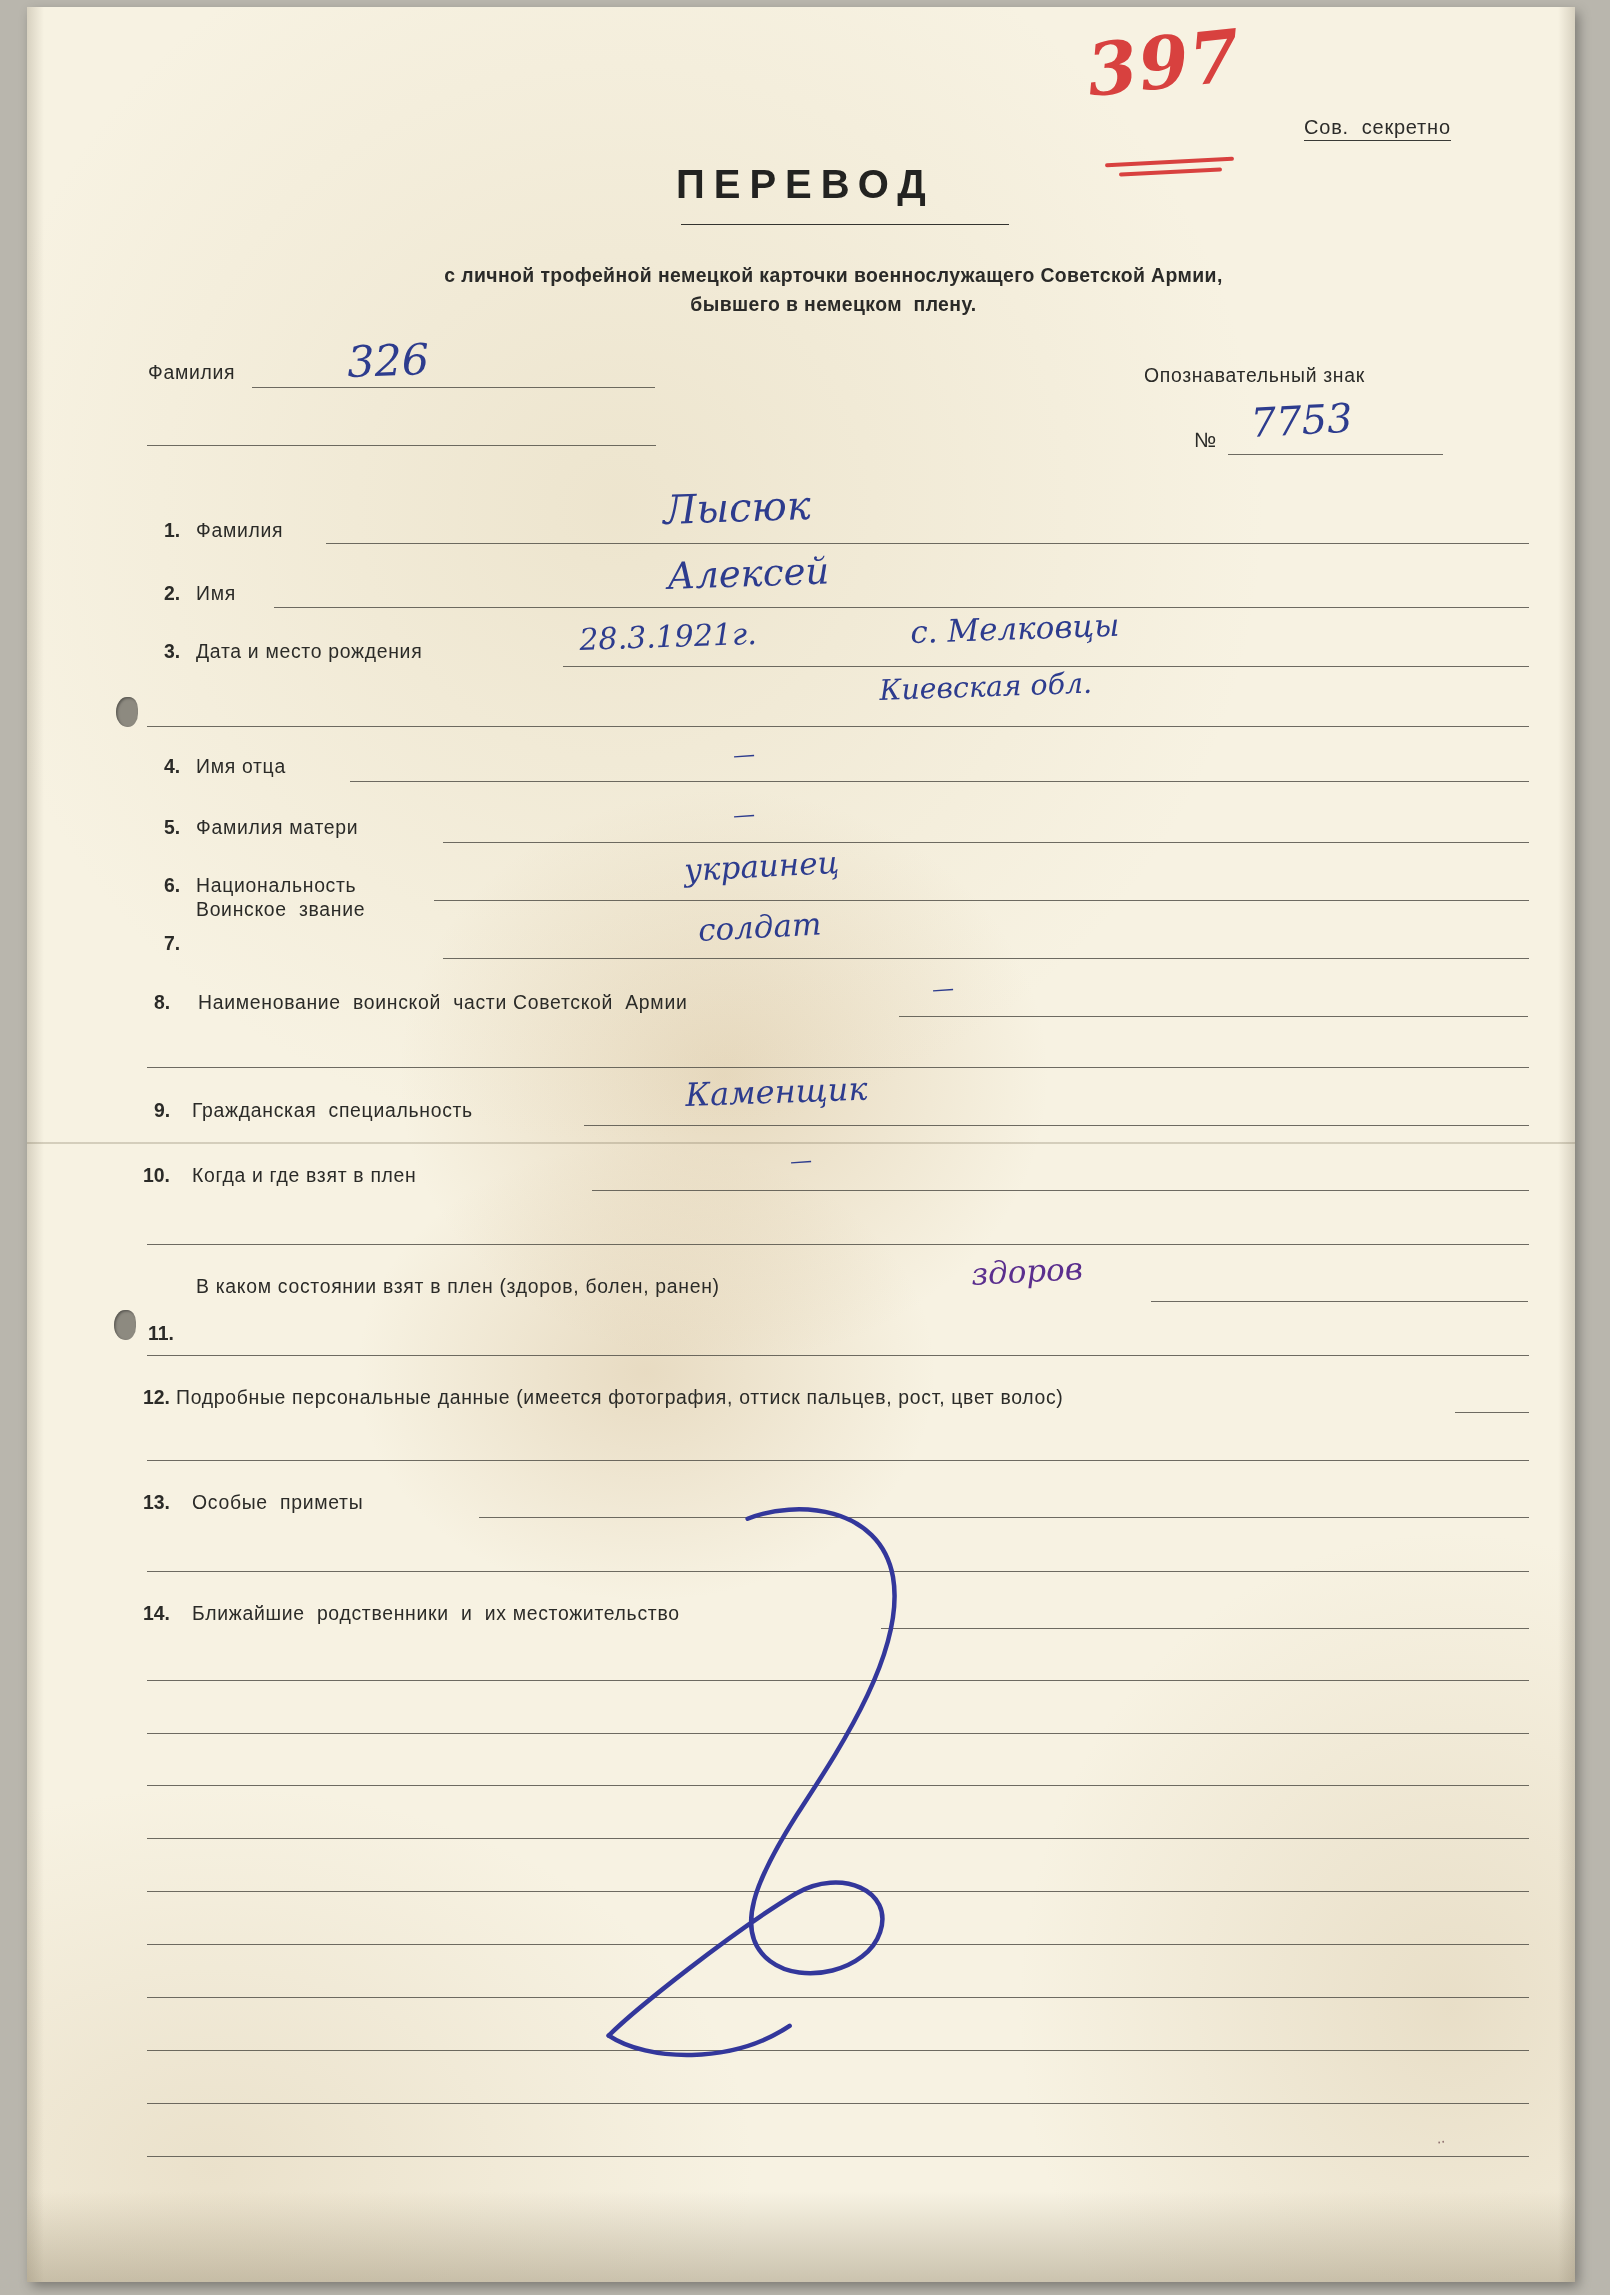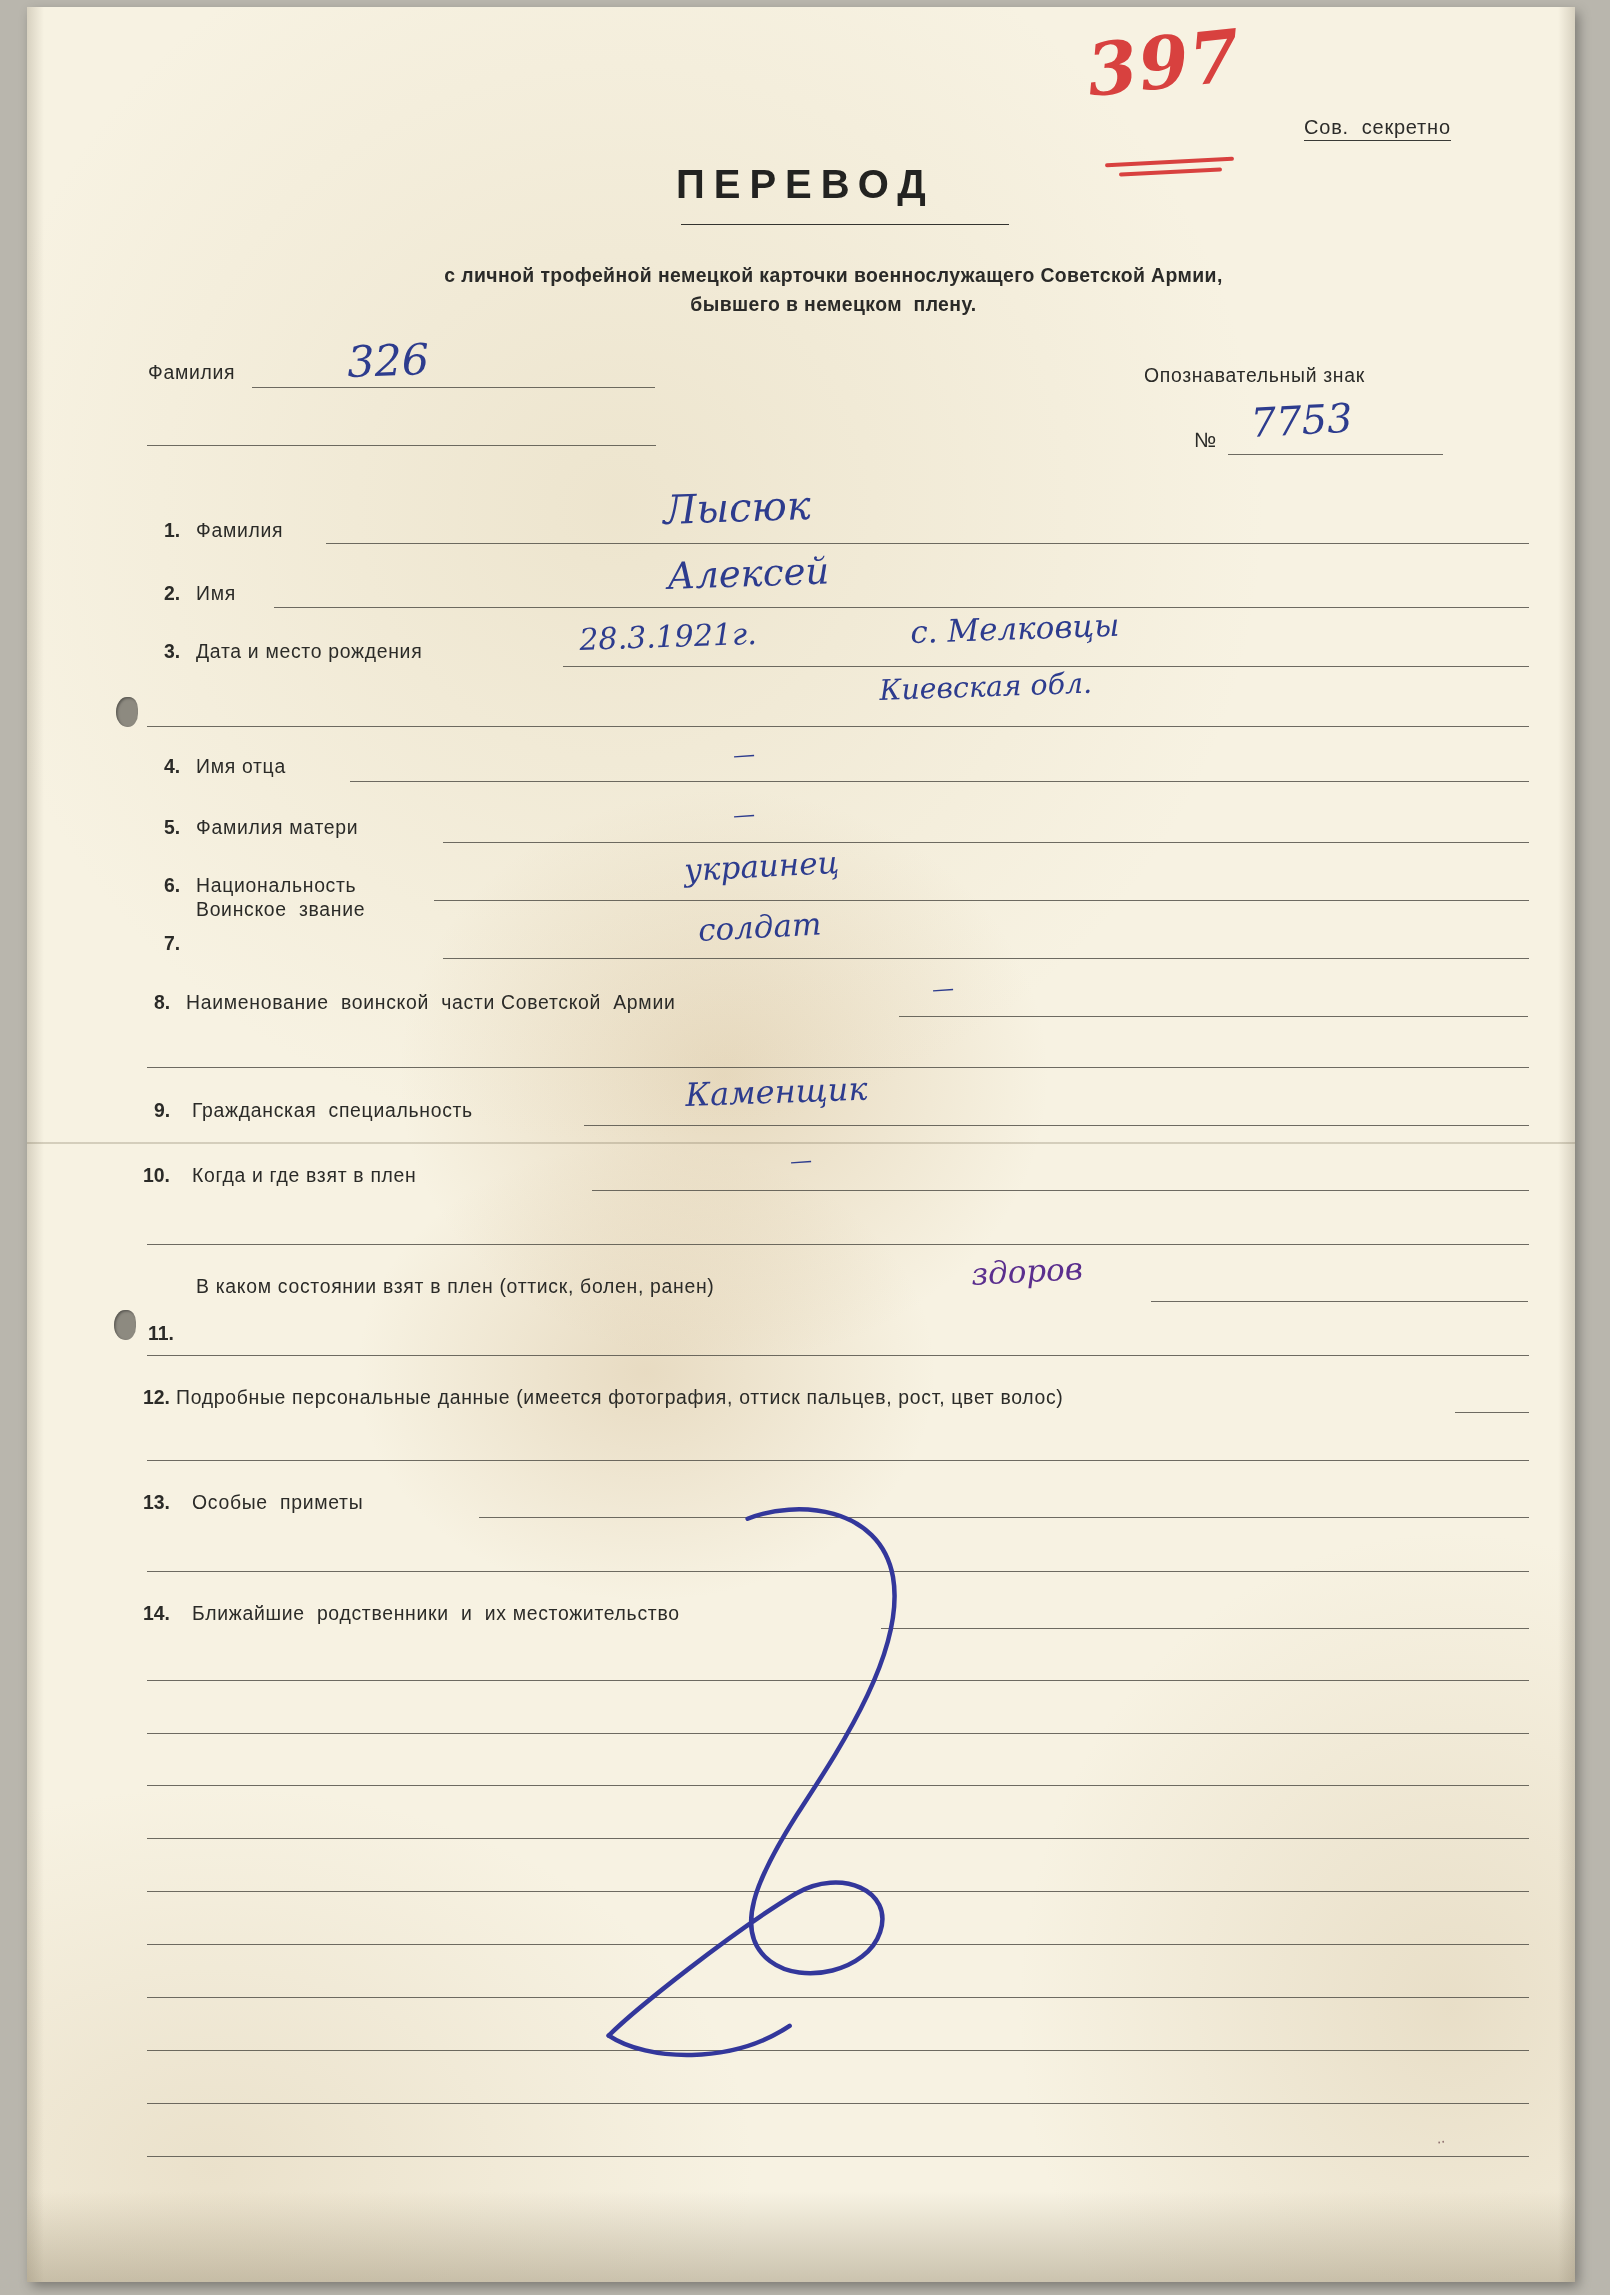--- a/index.html
+++ b/index.html
@@ -214,38 +214,38 @@
     <div class="txt label" style="left:169px; top:867px;">Национальность</div>
     <div class="rule" style="left:407px; top:893px; width:1095px;"></div>
     <div class="hw" style="left:658px; top:845px; font-size:31px; transform: rotate(-3deg);">украинец</div>
 
     <div class="txt num" style="left:137px; top:925px;">7.</div>
     <div class="txt label" style="left:169px; top:891px;">Воинское  звание</div>
     <div class="rule" style="left:416px; top:951px; width:1086px;"></div>
     <div class="hw" style="left:672px; top:905px; font-size:31px; transform: rotate(-3deg);">солдат</div>
 
     <div class="txt num" style="left:127px; top:984px;">8.</div>
-    <div class="txt label" style="left:159px; top:984px;">Наименование  воинской  части Советской  Армии</div>
+    <div class="txt label" style="left:171px; top:984px;">Наименование  воинской  части Советской  Армии</div>
     <div class="rule" style="left:872px; top:1009px; width:629px;"></div>
     <div class="rule" style="left:120px; top:1060px; width:1382px;"></div>
     <div class="dash" style="left:905px; top:969px; transform: rotate(-4deg);">—</div>
 
     <div class="txt num" style="left:127px; top:1092px;">9.</div>
     <div class="txt label" style="left:165px; top:1092px;">Гражданская  специальность</div>
     <div class="rule" style="left:557px; top:1118px; width:945px;"></div>
     <div class="hw" style="left:659px; top:1069px; font-size:32px; transform: rotate(-2deg);">Каменщик</div>
 
     <div class="txt num" style="left:116px; top:1157px;">10.</div>
     <div class="txt label" style="left:165px; top:1157px;">Когда и где взят в плен</div>
     <div class="rule" style="left:565px; top:1183px; width:937px;"></div>
     <div class="rule" style="left:120px; top:1237px; width:1382px;"></div>
     <div class="dash" style="left:763px; top:1141px; transform: rotate(-4deg);">—</div>
 
     <div class="txt num" style="left:121px; top:1268px;margin-top:47px;">11.</div>
-    <div class="txt label" style="left:169px; top:1268px;">В каком состоянии взят в плен (оттиск, болен, ранен)</div>
+    <div class="txt label" style="left:169px; top:1268px;">В каком состоянии взят в плен (здоров, болен, ранен)</div>
     <div class="rule" style="left:1124px; top:1294px; width:377px;"></div>
     <div class="rule" style="left:120px; top:1348px; width:1382px;"></div>
     <div class="hw ink2" style="left:945px; top:1249px; font-size:31px; color:#5b2f8e; transform: rotate(-3deg);">здоров</div>
 
     <div class="txt num" style="left:116px; top:1379px;">12.</div>
     <div class="txt label" style="left:149px; top:1379px;">Подробные персональные данные (имеется фотография, оттиск пальцев, рост, цвет волос)</div>
     <div class="rule" style="left:1428px; top:1405px; width:74px;"></div>
     <div class="rule" style="left:120px; top:1453px; width:1382px;"></div>
 
     <div class="txt num" style="left:116px; top:1484px;">13.</div>

